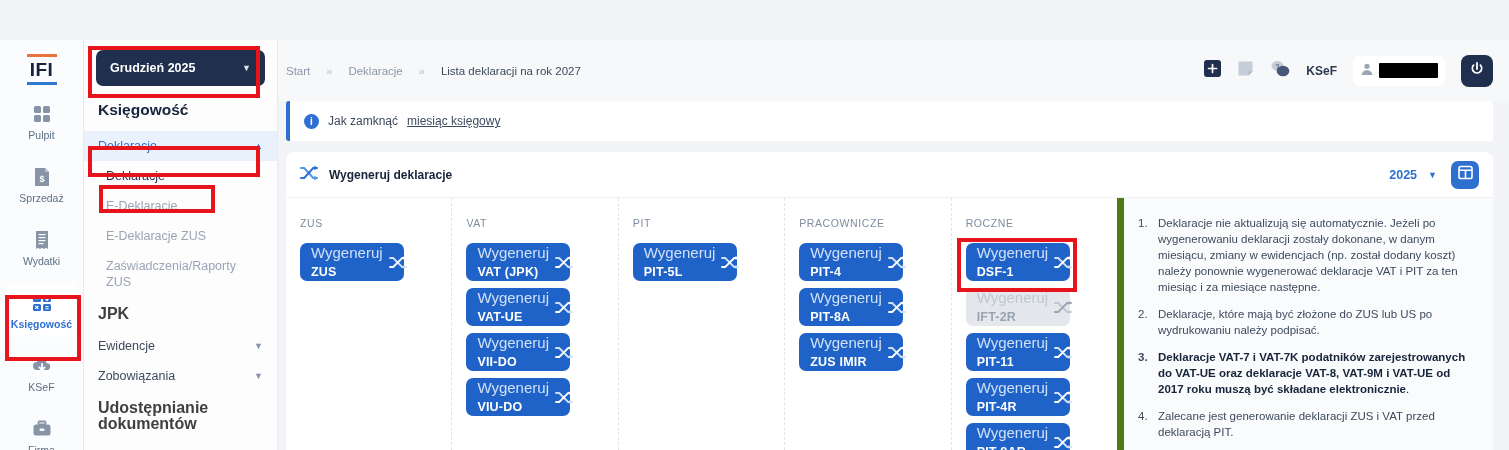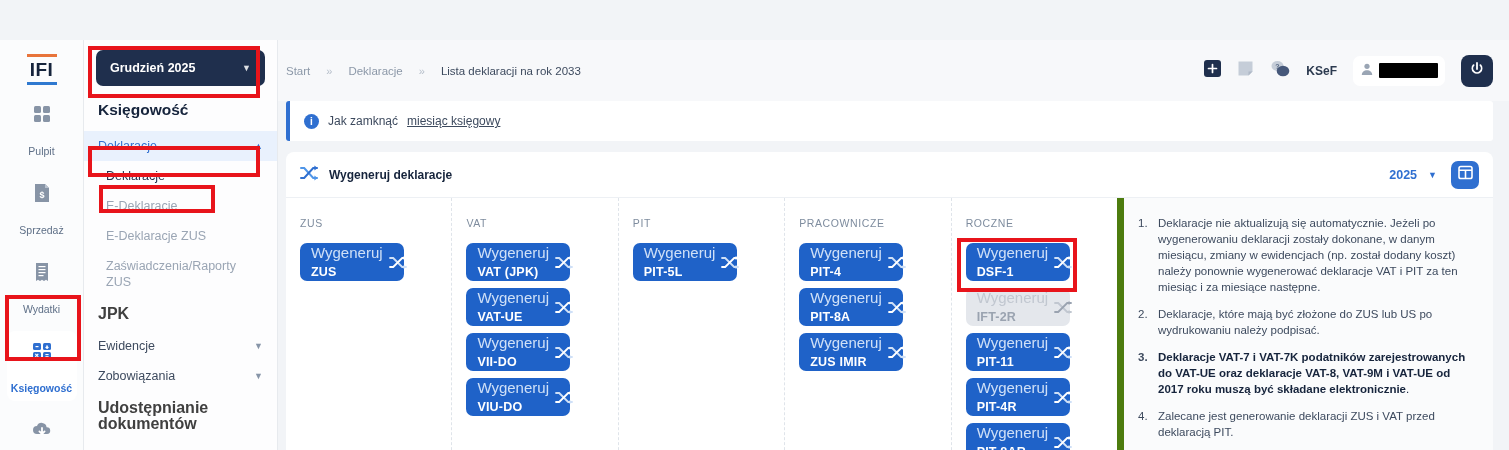--- a/index.html
+++ b/index.html
@@ -17,21 +17,21 @@
     border-right: 1px solid #e7eaee;
     display: flex; flex-direction: column; align-items: center;
     flex: none; position: relative;
   }
   .logo { margin-top: 14px; width: 44px; text-align: center; }
   .logo .bar-top { height: 3px; background: #e8743b; width: 30px; margin: 0 auto 3px; }
   .logo .bar-bot { height: 3px; background: #2f79d0; width: 30px; margin: 3px auto 0; }
   .logo .txt { font-size: 19px; font-weight: bold; color: #16243c; letter-spacing: .5px; line-height: 19px; }
   .rail-item {
     width: 70px; padding: 9px 0 7px; margin-top: 9px;
-    display: flex; flex-direction: column; align-items: center; gap: 21px;
+    display: flex; flex-direction: column; align-items: center; gap: 5px;
     border-radius: 8px; cursor: pointer;
   }
   .rail-item .lbl { font-size: 10.5px; color: #5e6f87; line-height: 11px; }
   .rail-item.active .lbl { color: #2f6fd0; font-weight: bold; }
   .rail-item.active { background: #fff; }
   .ricon { width: 22px; height: 22px; display: block; }
 
   
   .nav {
     width: 194px; height: 450px; background: #fdfdfe;
@@ -267,21 +267,21 @@
   </div>
 
   <div class="content">
 
     <div class="topbar">
       <div class="crumbs">
         <span>Start</span>
         <span class="sep">»</span>
         <span>Deklaracje</span>
         <span class="sep">»</span>
-        <span class="cur">Lista deklaracji na rok 2033</span>
+        <span class="cur">Lista deklaracji na rok 2027</span>
       </div>
 
       <div class="topicons">
         <span>
           <svg width="17" height="17" viewBox="0 0 17 17">
               <rect width="17" height="17" rx="3" fill="#1f2f4d"></rect>
               <path d="M8.5 4.5v8M4.5 8.5h8" stroke="#fff" stroke-width="1.7" stroke-linecap="round"></path>
             </svg>
         </span>
         <span>

